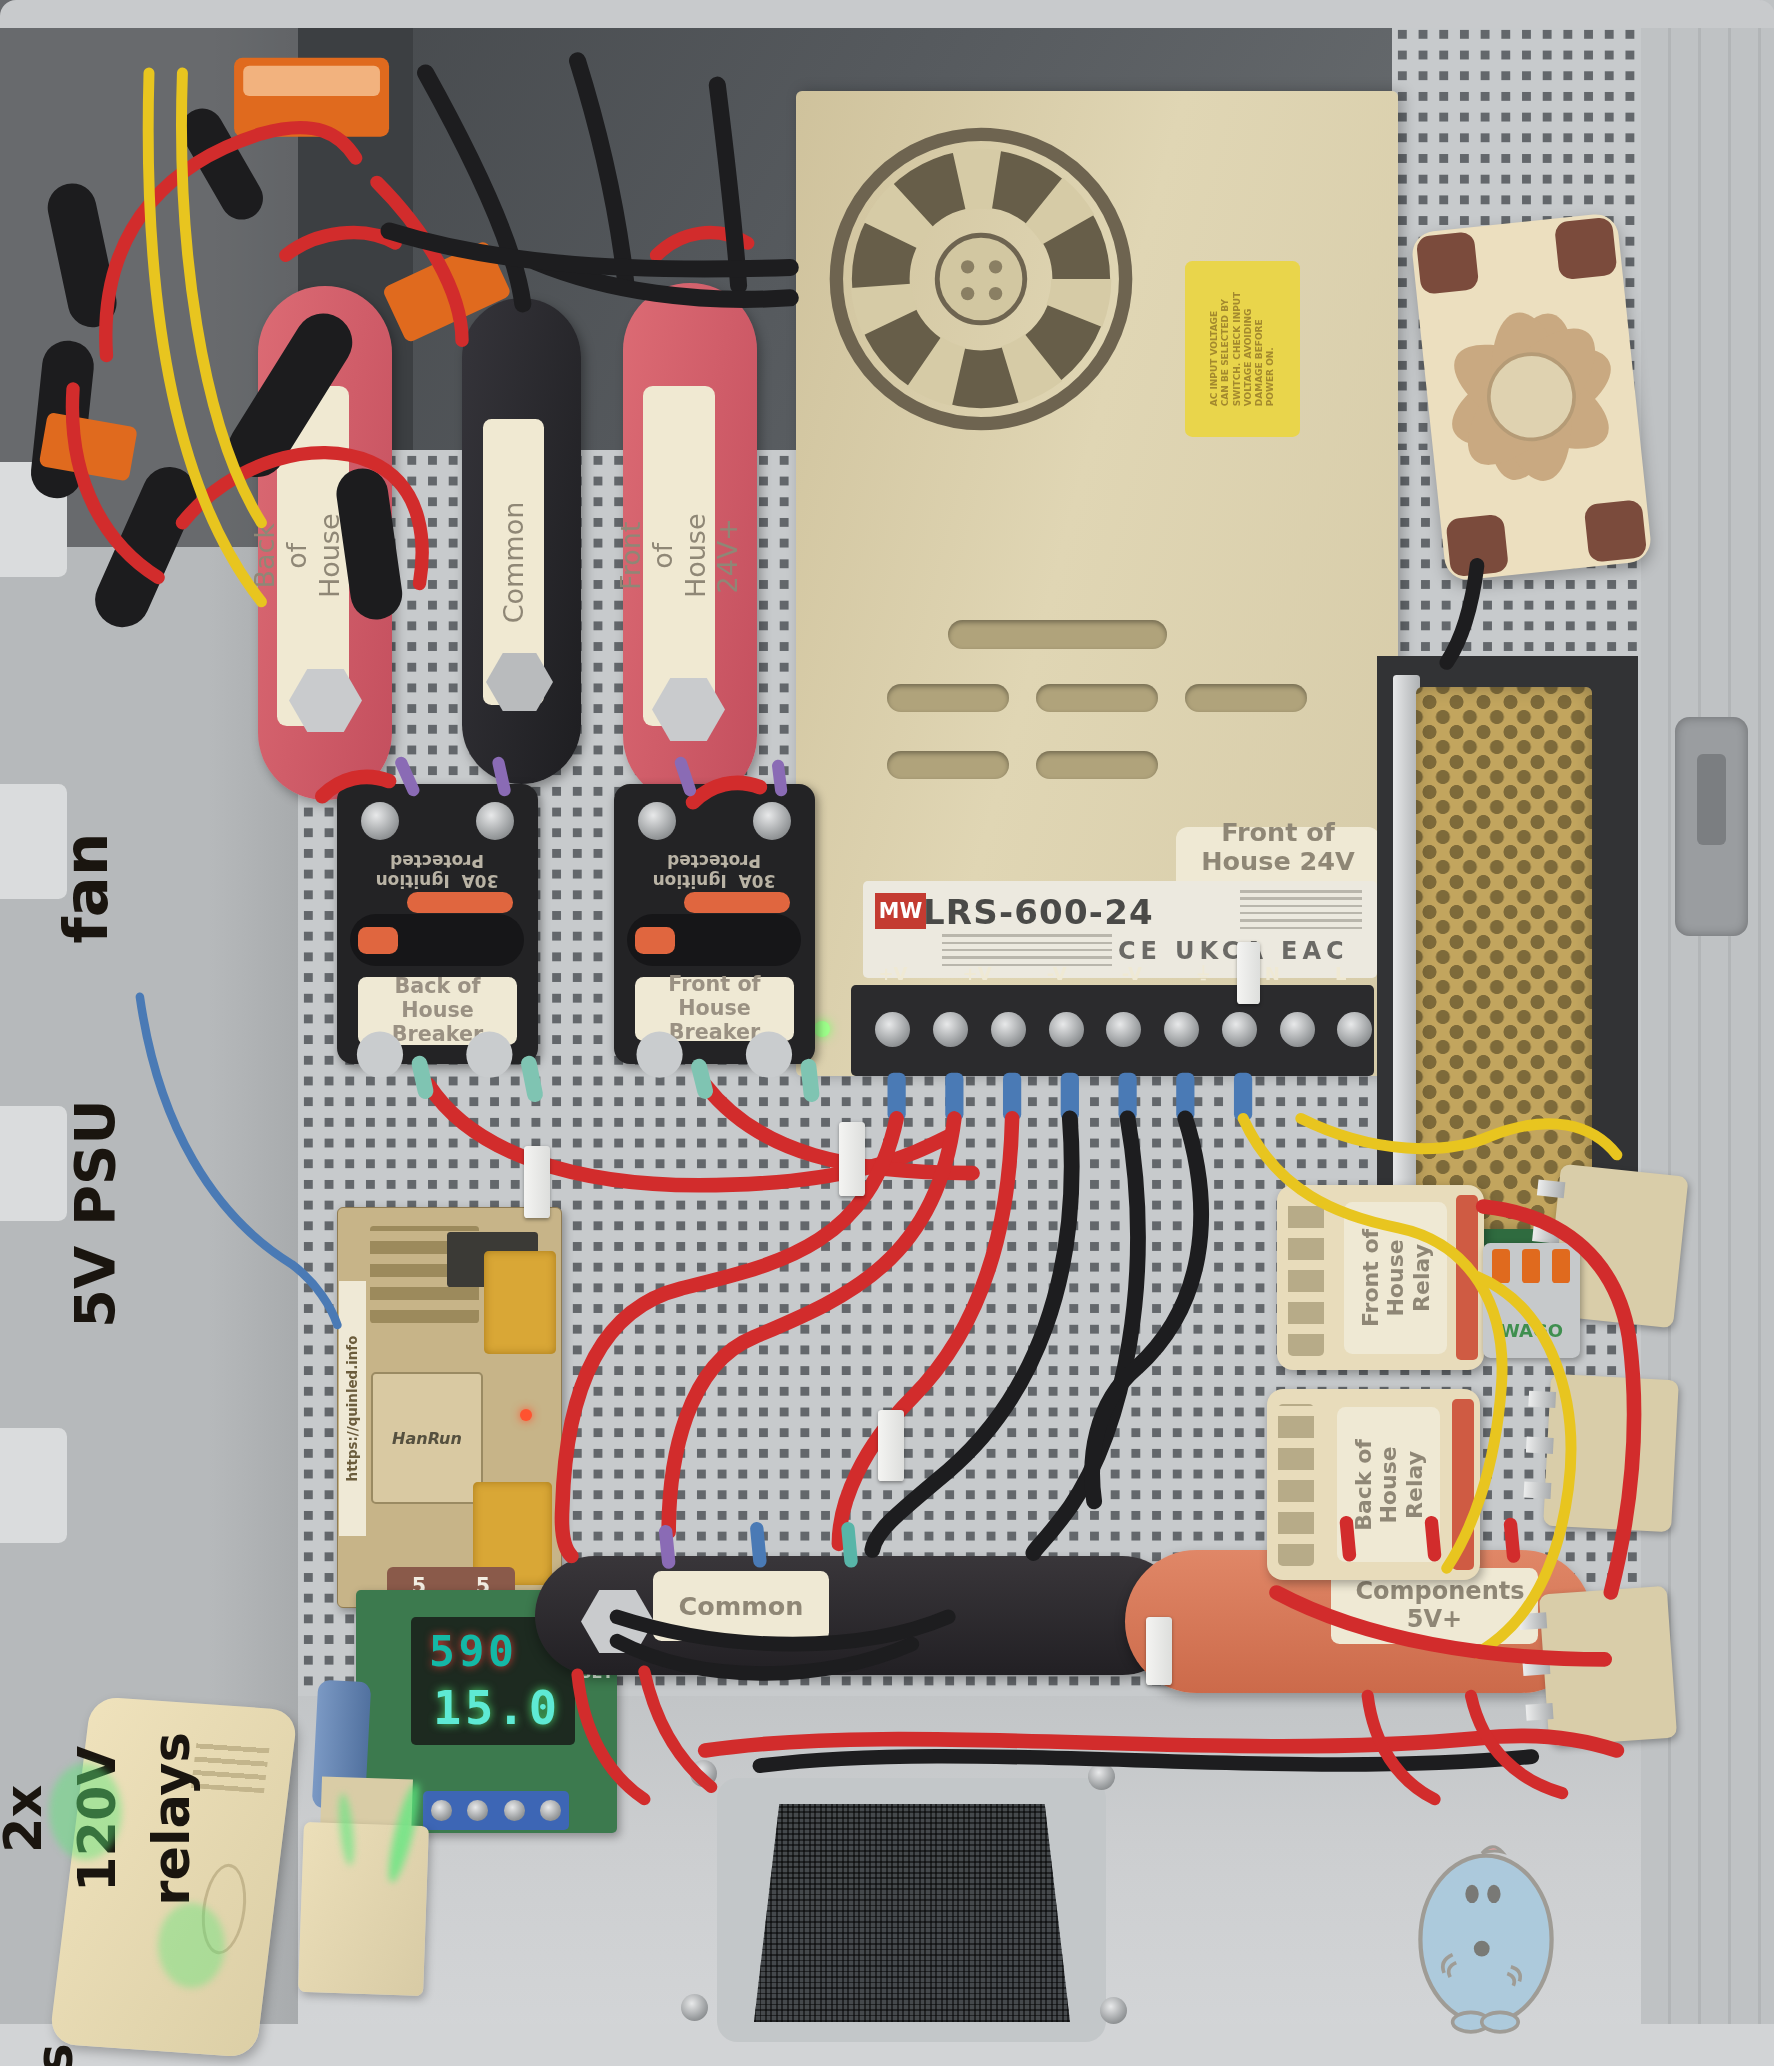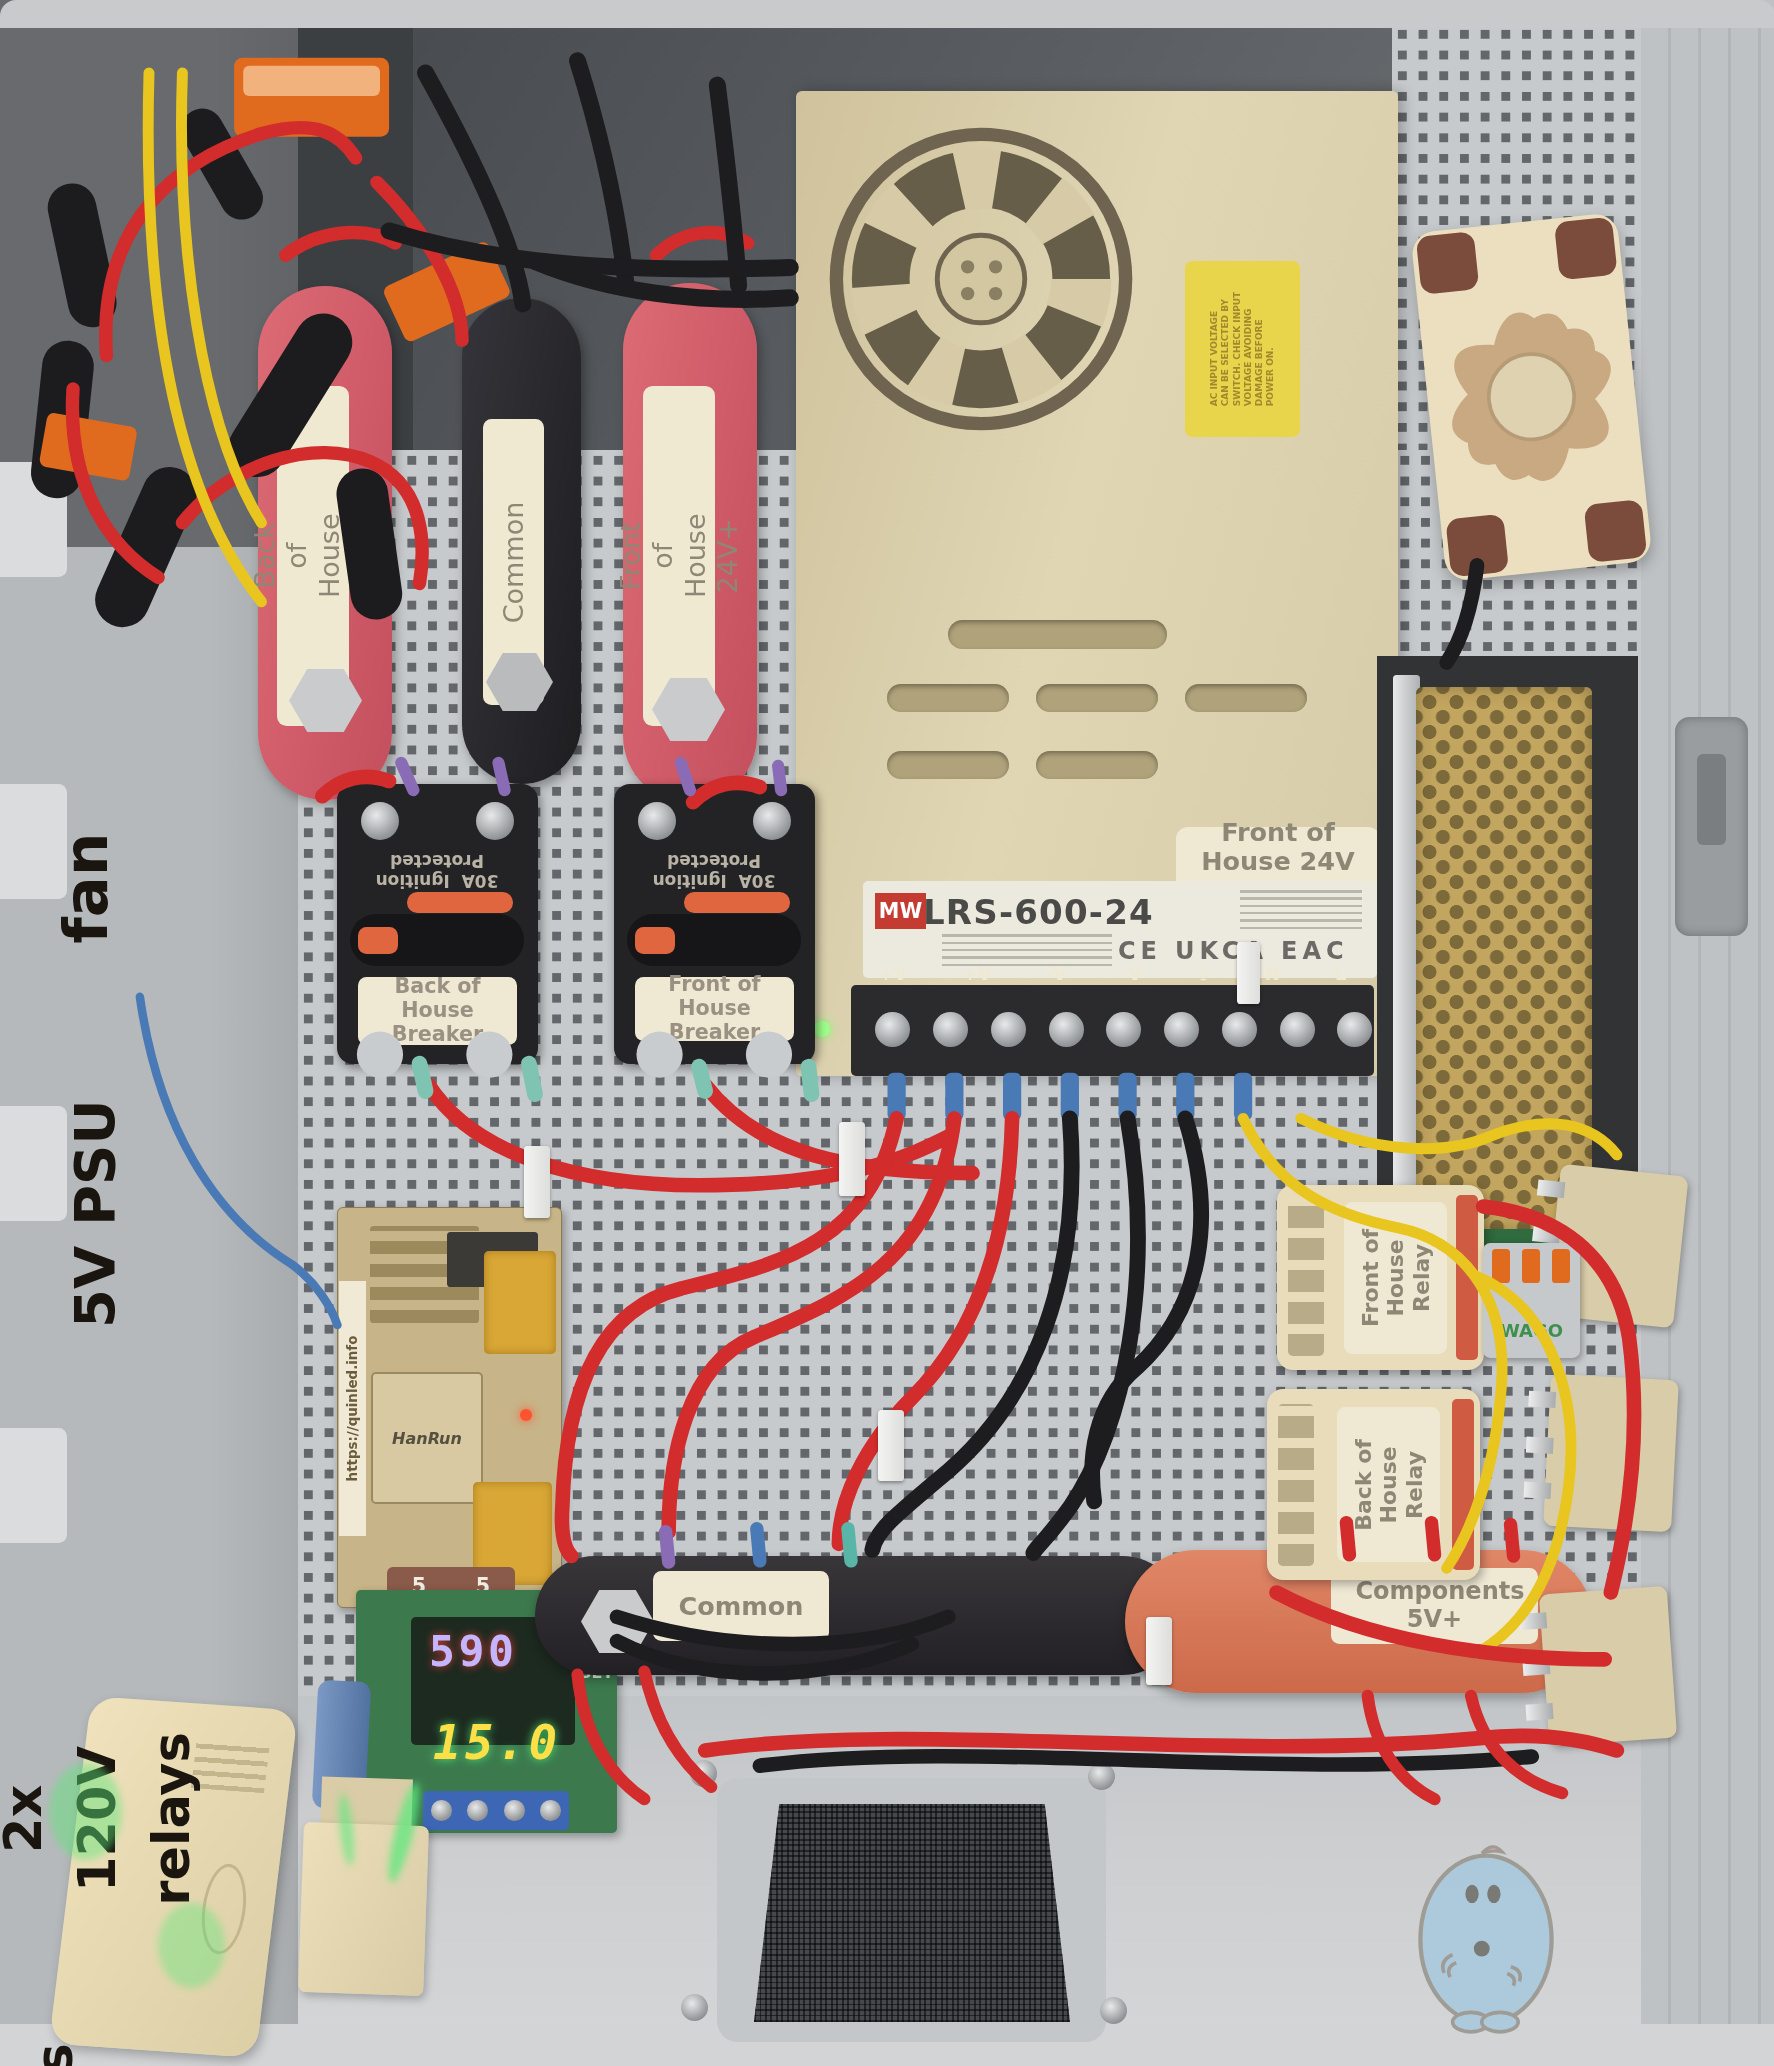--- a/index.html
+++ b/index.html
@@ -187,22 +187,22 @@
     <div class="abs" style="left:135px;top:274px;width:79px;height:103px;background:#d9a736;border-radius:4.9px;box-shadow:inset 0 0 8.5px rgba(120,80,0,.5);"></div>
     <div class="abs" style="left:182px;top:201px;width:12px;height:12px;border-radius:50%;background:#ff5330;box-shadow:0 0 9.7px #ff5330;"></div>
     <div class="abs" style="left:49px;top:359px;width:128px;height:38px;background:#8a5a4a;border-radius:6px;display:flex;align-items:center;justify-content:space-around;color:#f2ede2;font-weight:bold;font-size:20.7px;">
       <span>5</span>
       <span>5</span>
     </div>
   </div>
 
   <div class="abs" style="left:356px;top:1590px;width:261px;height:243px;background:#3c7a4e;border-radius:4.9px;box-shadow:2.4px 3.6px 8.5px rgba(0,0,0,.3);">
     <div class="abs" style="left:55px;top:27px;width:164px;height:128px;background:#1d2a20;border-radius:4.9px;">
-      <div class="seg" style="position:absolute;left:18px;top:8.5px;font-size:43px;color:#c4b5fd;text-shadow:0 0 8.5px rgba(255,64,56,.8);">590</div>
-      <div class="seg" style="position:absolute;left:22px;top:63px;font-size:47px;color:#fde047;text-shadow:0 0 9.7px rgba(87,255,125,.8);font-style:italic;margin-top:35px;">15.0</div>
+      <div class="seg" style="position:absolute;left:18px;top:8.5px;font-size:43px;color:#14b8a6;text-shadow:0 0 8.5px rgba(255,64,56,.8);">590</div>
+      <div class="seg" style="position:absolute;left:22px;top:63px;font-size:47px;color:#5eead4;text-shadow:0 0 9.7px rgba(87,255,125,.8);">15.0</div>
     </div>
     <div style="position:absolute;left:224px;top:73px;font-size:16px;color:#d8ecd9;font-weight:bold;">SET</div>
     <div class="abs" style="left:204px;top:11px;width:45px;height:56px;background:#e8e6df;border-radius:4.9px;"></div>
     <div class="abs" style="left:67px;top:201px;width:146px;height:39px;background:#3d66b5;border-radius:4.9px;display:flex;align-items:center;justify-content:space-around;">
       <div class="screwdot" style="width:20.7px;height:20.7px;"></div>
       <div class="screwdot" style="width:20.7px;height:20.7px;"></div>
       <div class="screwdot" style="width:20.7px;height:20.7px;"></div>
       <div class="screwdot" style="width:20.7px;height:20.7px;"></div>
     </div>
   </div>

